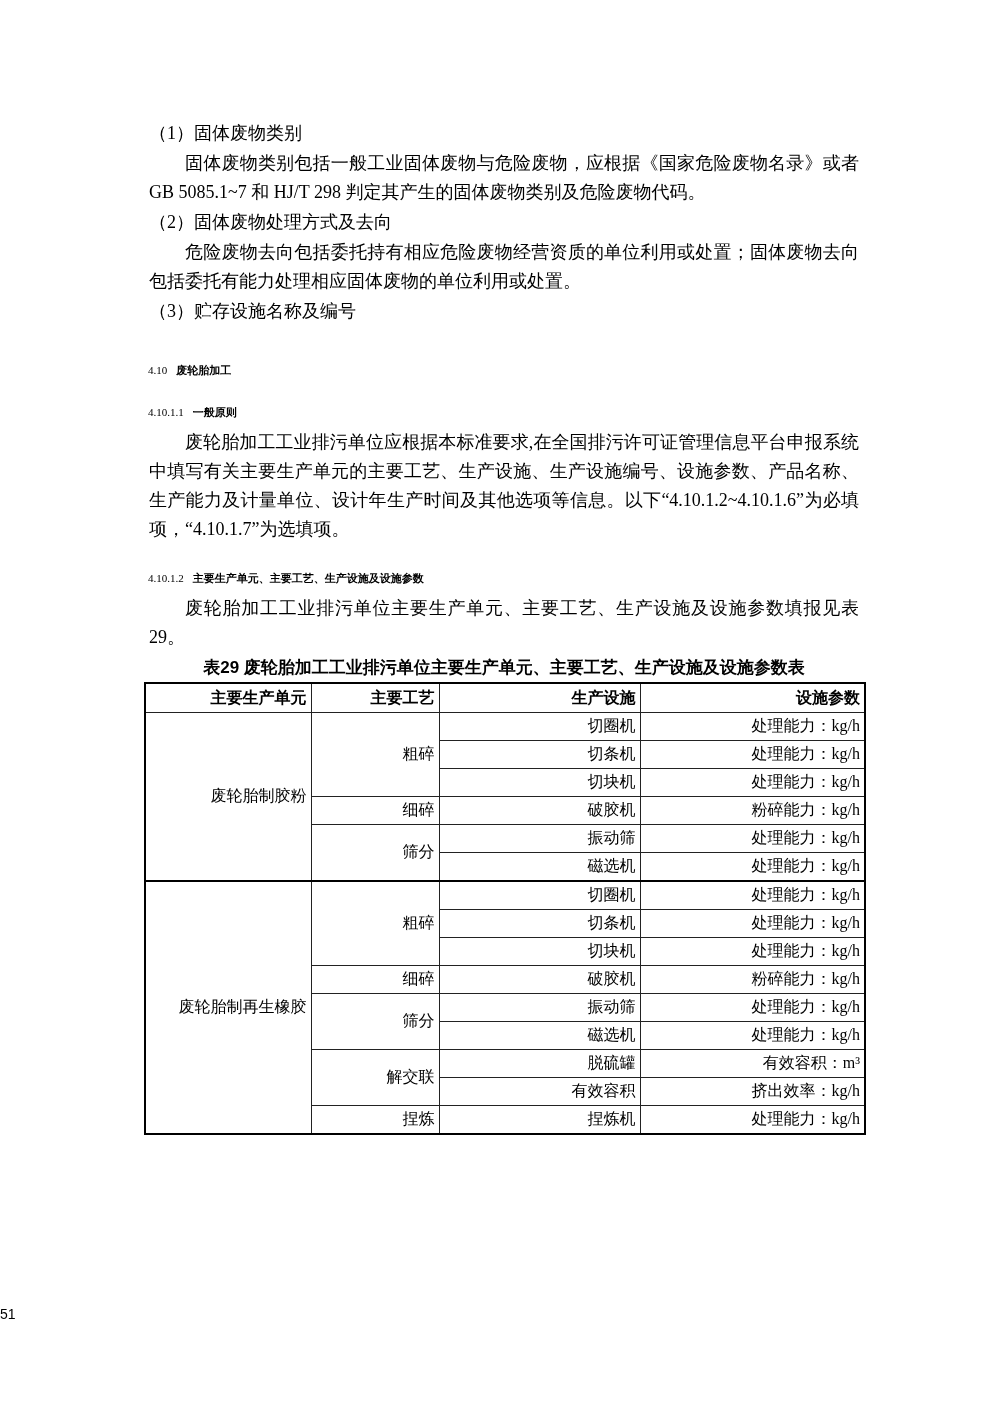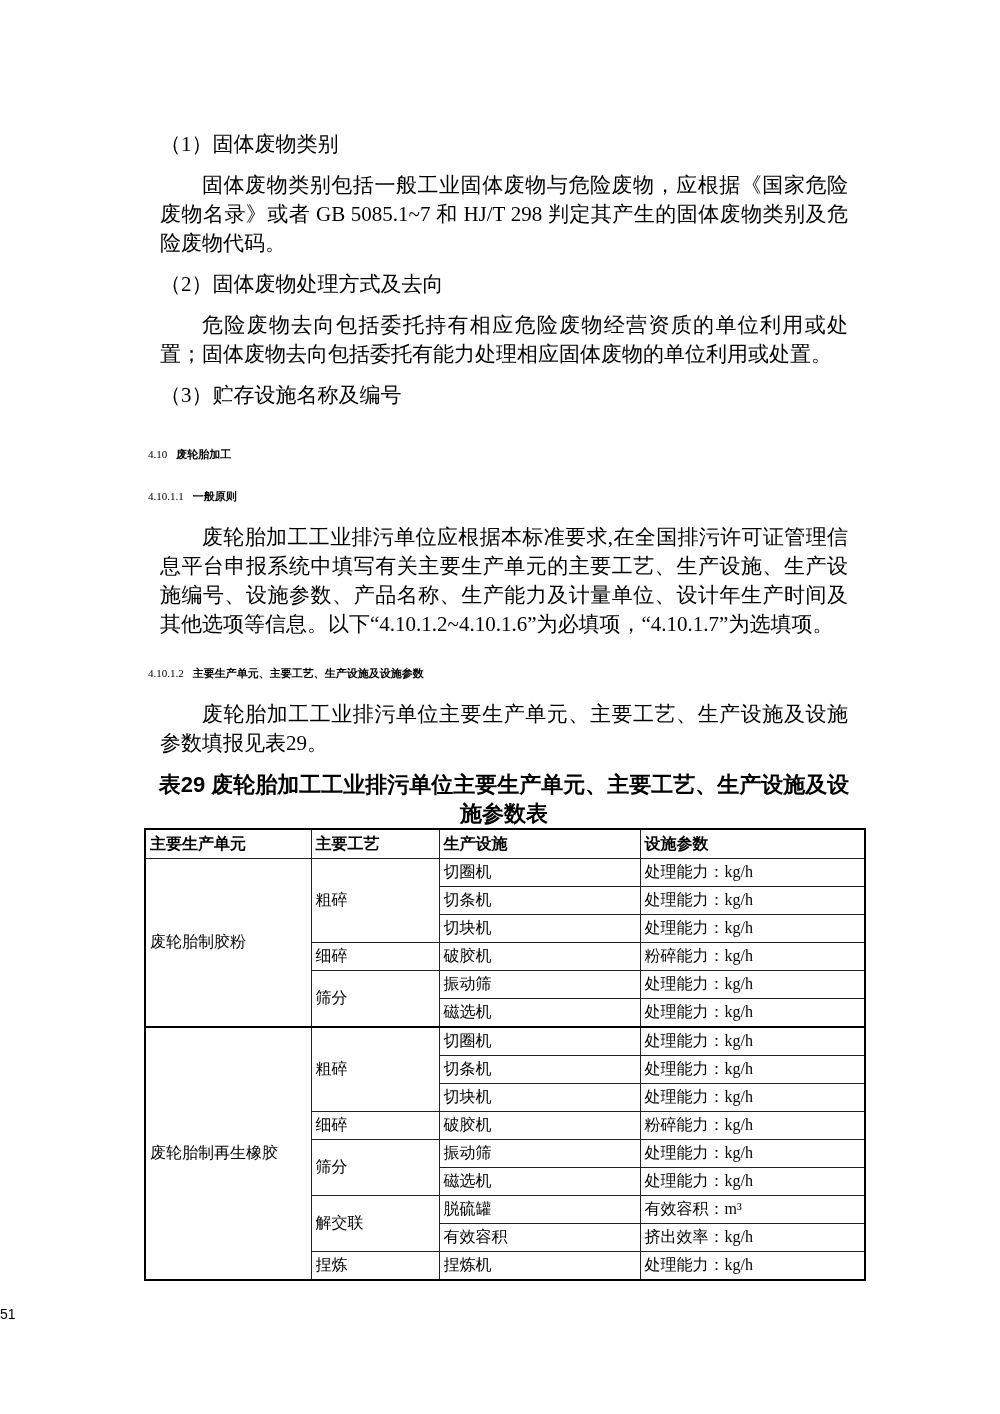--- a/index.html
+++ b/index.html
@@ -13,22 +13,22 @@
     font-family: "Liberation Serif", "DejaVu Serif", serif;
     overflow: hidden;
   }
   .content {
     position: absolute;
     left: 148px;
     top: 118px;
     width: 712px;
   }
   p.body-text {
-    margin: 12px;
-    font-size: 21px;
+    margin: 1px;
+    font-size: 18px;
     line-height: 29px;
     text-align: justify;
   }
   p.indent { text-indent: 2em; }
   .heading {
     margin: 0;
     font-size: 11px;
     line-height: 29px;
     white-space: nowrap;
   }
@@ -42,37 +42,37 @@
     font-weight: bold;
   }
   .mt-h410   { margin-top: 30px; }
   .mt-h4101  { margin-top: 28px; }
   .mt-h41011 { margin-top: 13px; }
   .mt-p5     { margin-top: 16px; }
   .mt-h41012 { margin-top: 20px; }
   .mt-p6     { margin-top: 13px; }
   .table-title {
     margin: 0;
-    font-size: 22px;
+    font-size: 17px;
     line-height: 29px;
     text-align: center;
     font-family: "Liberation Sans", "DejaVu Sans", sans-serif;
     font-weight: bold;
   }
   table.main-table {
     border-collapse: collapse;
     table-layout: fixed;
     width: 720px;
     margin-left: -4px;
     border: 2px solid #000;
   }
   table.main-table th, table.main-table td {
     border: 1px solid #222;
     padding: 0 4px;
-    text-align: left;
+    text-align: right;
     vertical-align: middle;
     font-size: 16px;
     overflow: hidden;
   }
   table.main-table th {
     font-family: "Liberation Sans", "DejaVu Sans", sans-serif;
     font-weight: bold;
     height: 28px;
   }
   table.main-table td { height: 27px; }

